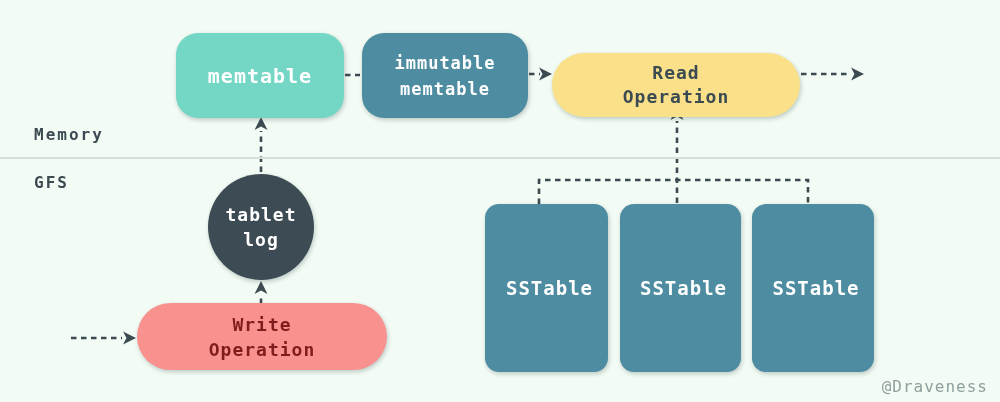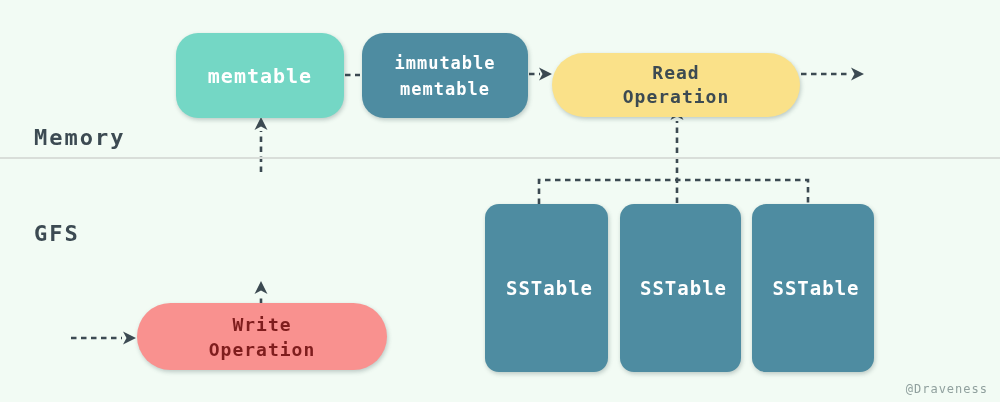--- a/index.html
+++ b/index.html
@@ -52,44 +52,44 @@
     top:204px;width:117px;height:168px;
     background:#4e8ca1;border-radius:14px;
     color:#ffffff;font-size:19px;padding-left:6px;
   }
   .sst1{left:485px;}
   .sst2{left:620px;width:115px;}
   .sst3{left:752px;width:116px;}
 
   .zone-label{
     position:absolute;left:34px;
-    font-size:22px;font-weight:bold;color:#3c4a52;
+    font-size:16px;font-weight:bold;color:#3c4a52;
     letter-spacing:2px;
   }
   .memory-label{top:125px;}
-  .gfs-label{top:173px;margin-top:48px;}
+  .gfs-label{top:173px;}
 
   .divider{
     position:absolute;left:0;top:157px;width:1000px;height:2px;
     background:#d9ded9;
   }
 
   .arrows{
     position:absolute;left:0;top:0;width:1000px;height:402px;
     pointer-events:none;
   }
   .arrows path, .arrows polyline{
     fill:none;stroke:#3c4a52;stroke-width:2.6;
     stroke-dasharray:5.5 4.5;
   }
   .arrows polygon{fill:#3c4a52;stroke:none;}
 
   .credit{
     position:absolute;right:12px;bottom:6px;
-    font-size:12px;color:#90a09e;letter-spacing:1px;
+    font-size:16px;color:#90a09e;letter-spacing:1px;
   }
 </style>
 </head>
 <body>
 
 <div class="canvas">
 
   <svg class="arrows" width="1000" height="402" viewBox="0 0 1000 402">
     <g>
       <path d="M345 75 H360"></path>
@@ -132,20 +132,24 @@
   <div class="node immutable">
     <span class="ln">immutable</span>
     <span class="ln">memtable</span>
   </div>
 
   <div class="node readop">
     <span class="ln">Read</span>
     <span class="ln">Operation</span>
   </div>
 
+  <div class="node tabletlog">
+    <span class="ln">tablet</span>
+    <span class="ln">log</span>
+  </div>
 
   <div class="node writeop">
     <span class="ln">Write</span>
     <span class="ln">Operation</span>
   </div>
 
   <div class="node sstable sst1">
     <span class="ln">SSTable</span>
   </div>
   <div class="node sstable sst2">

